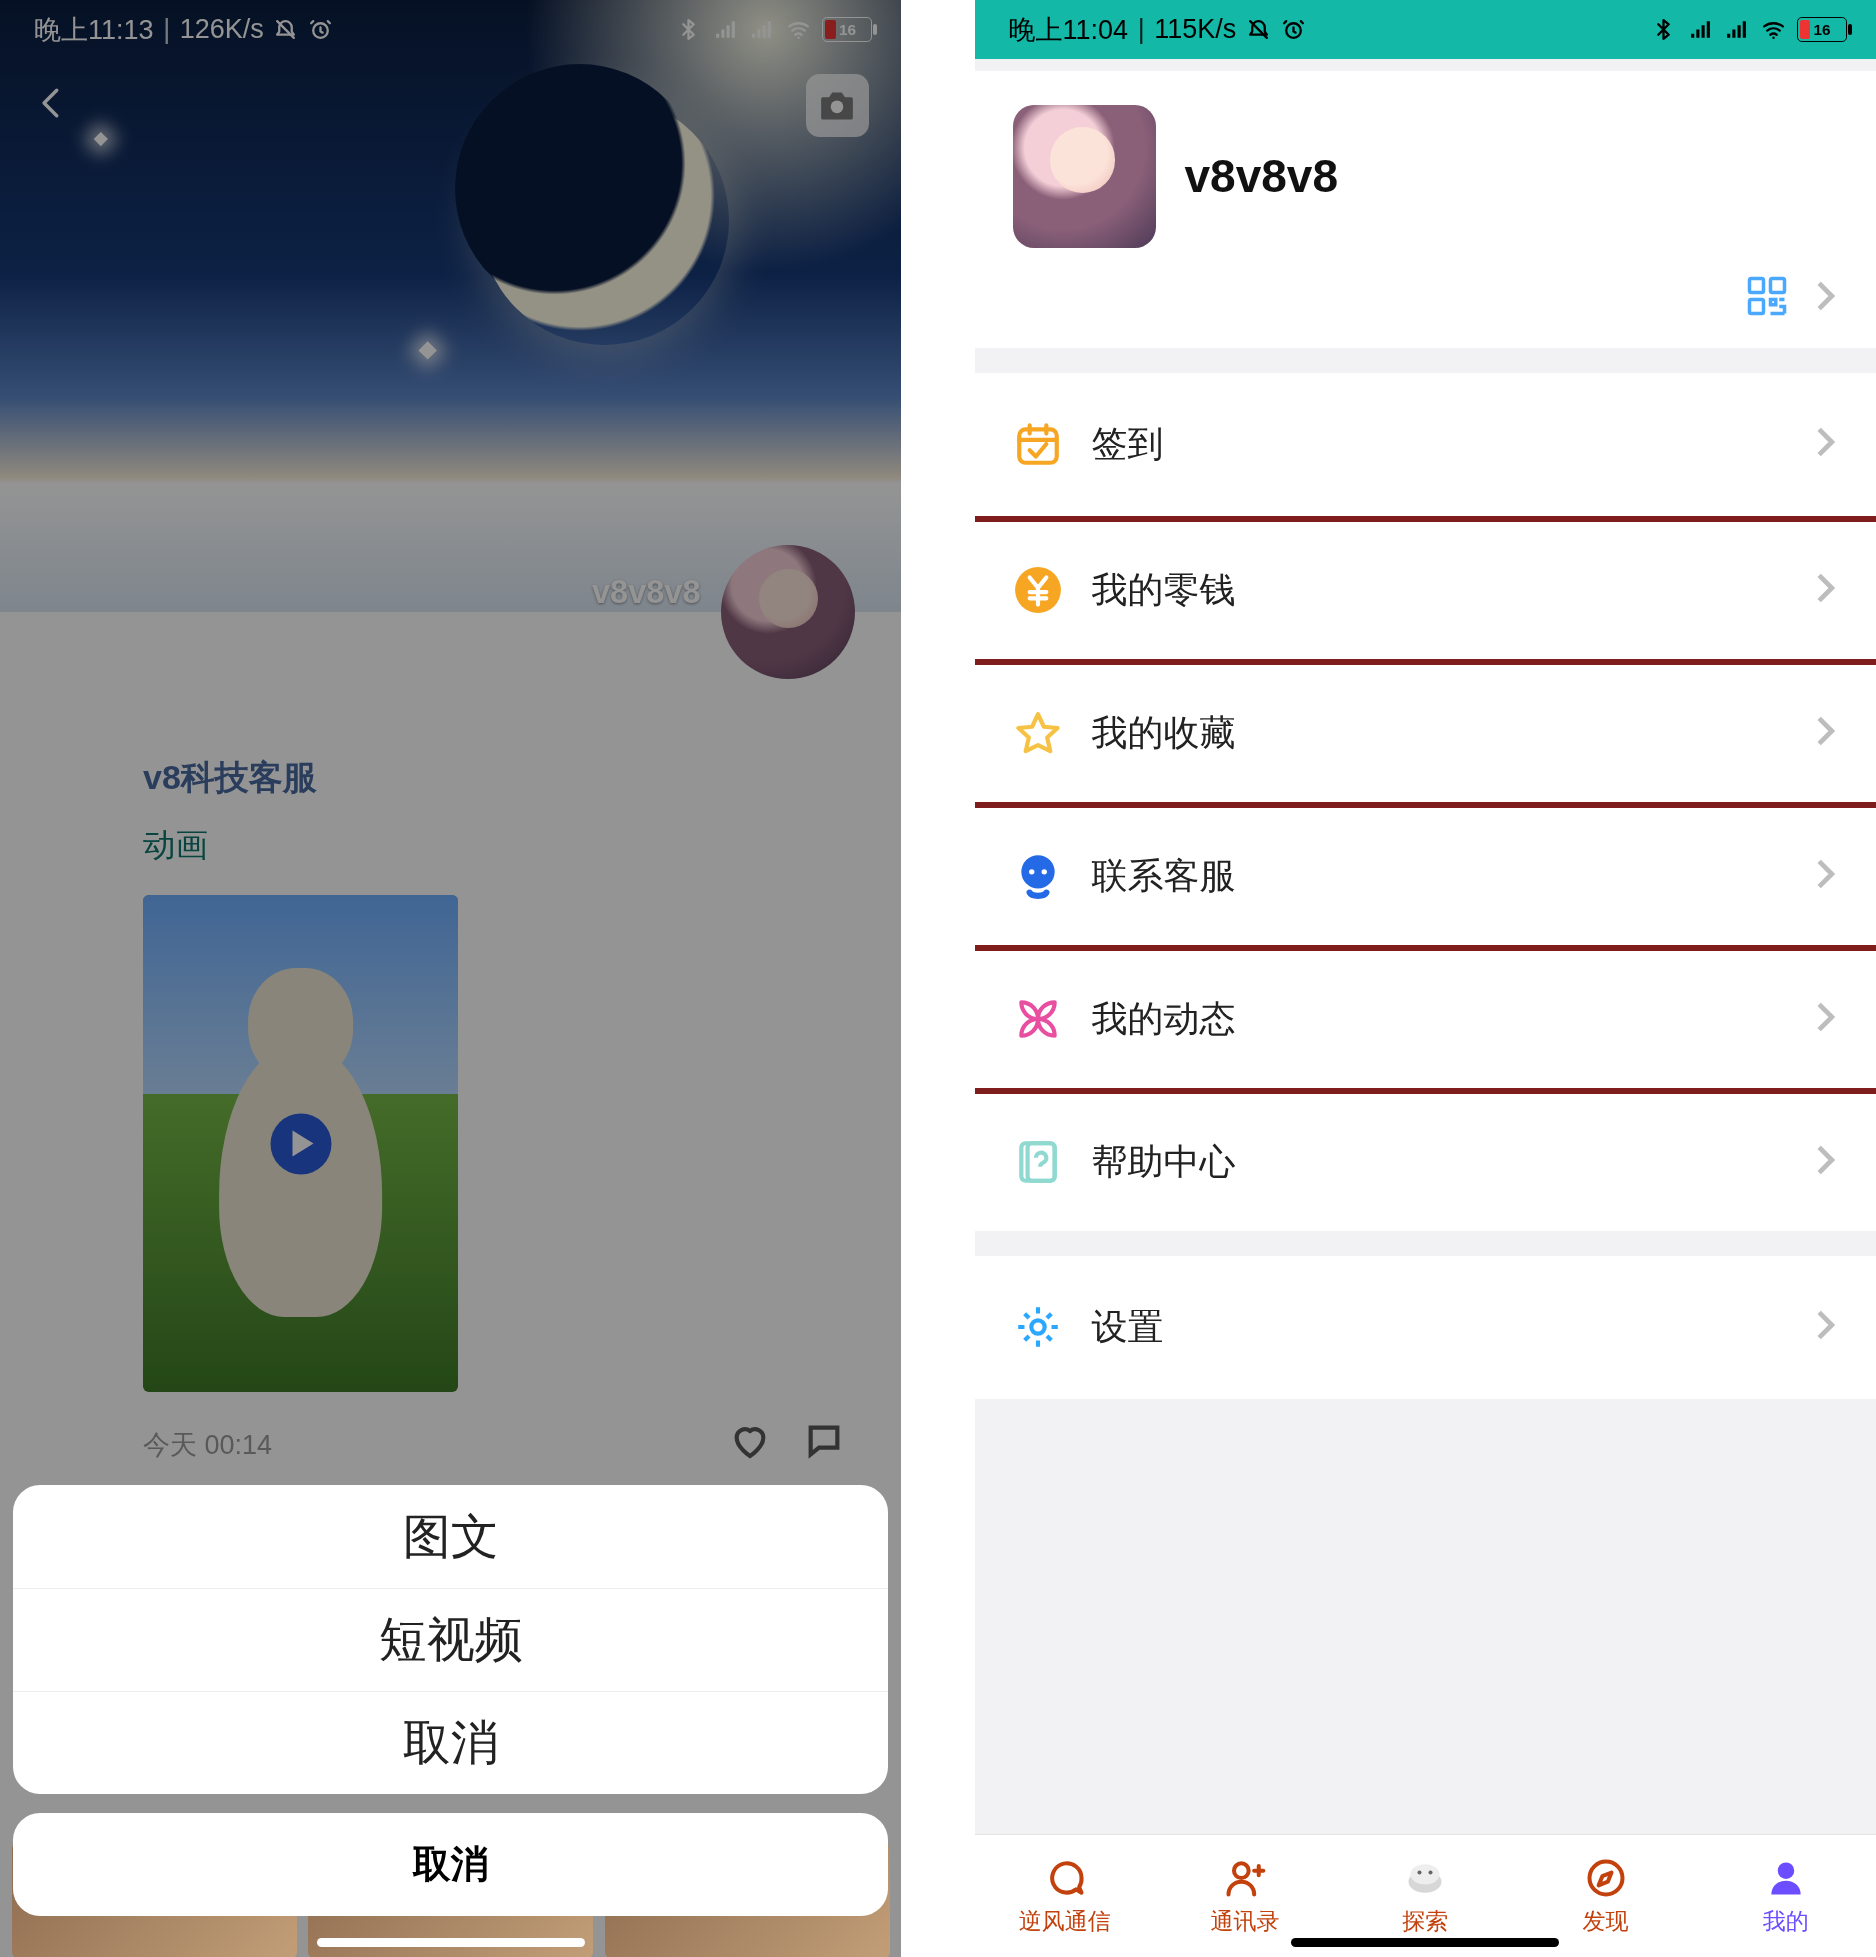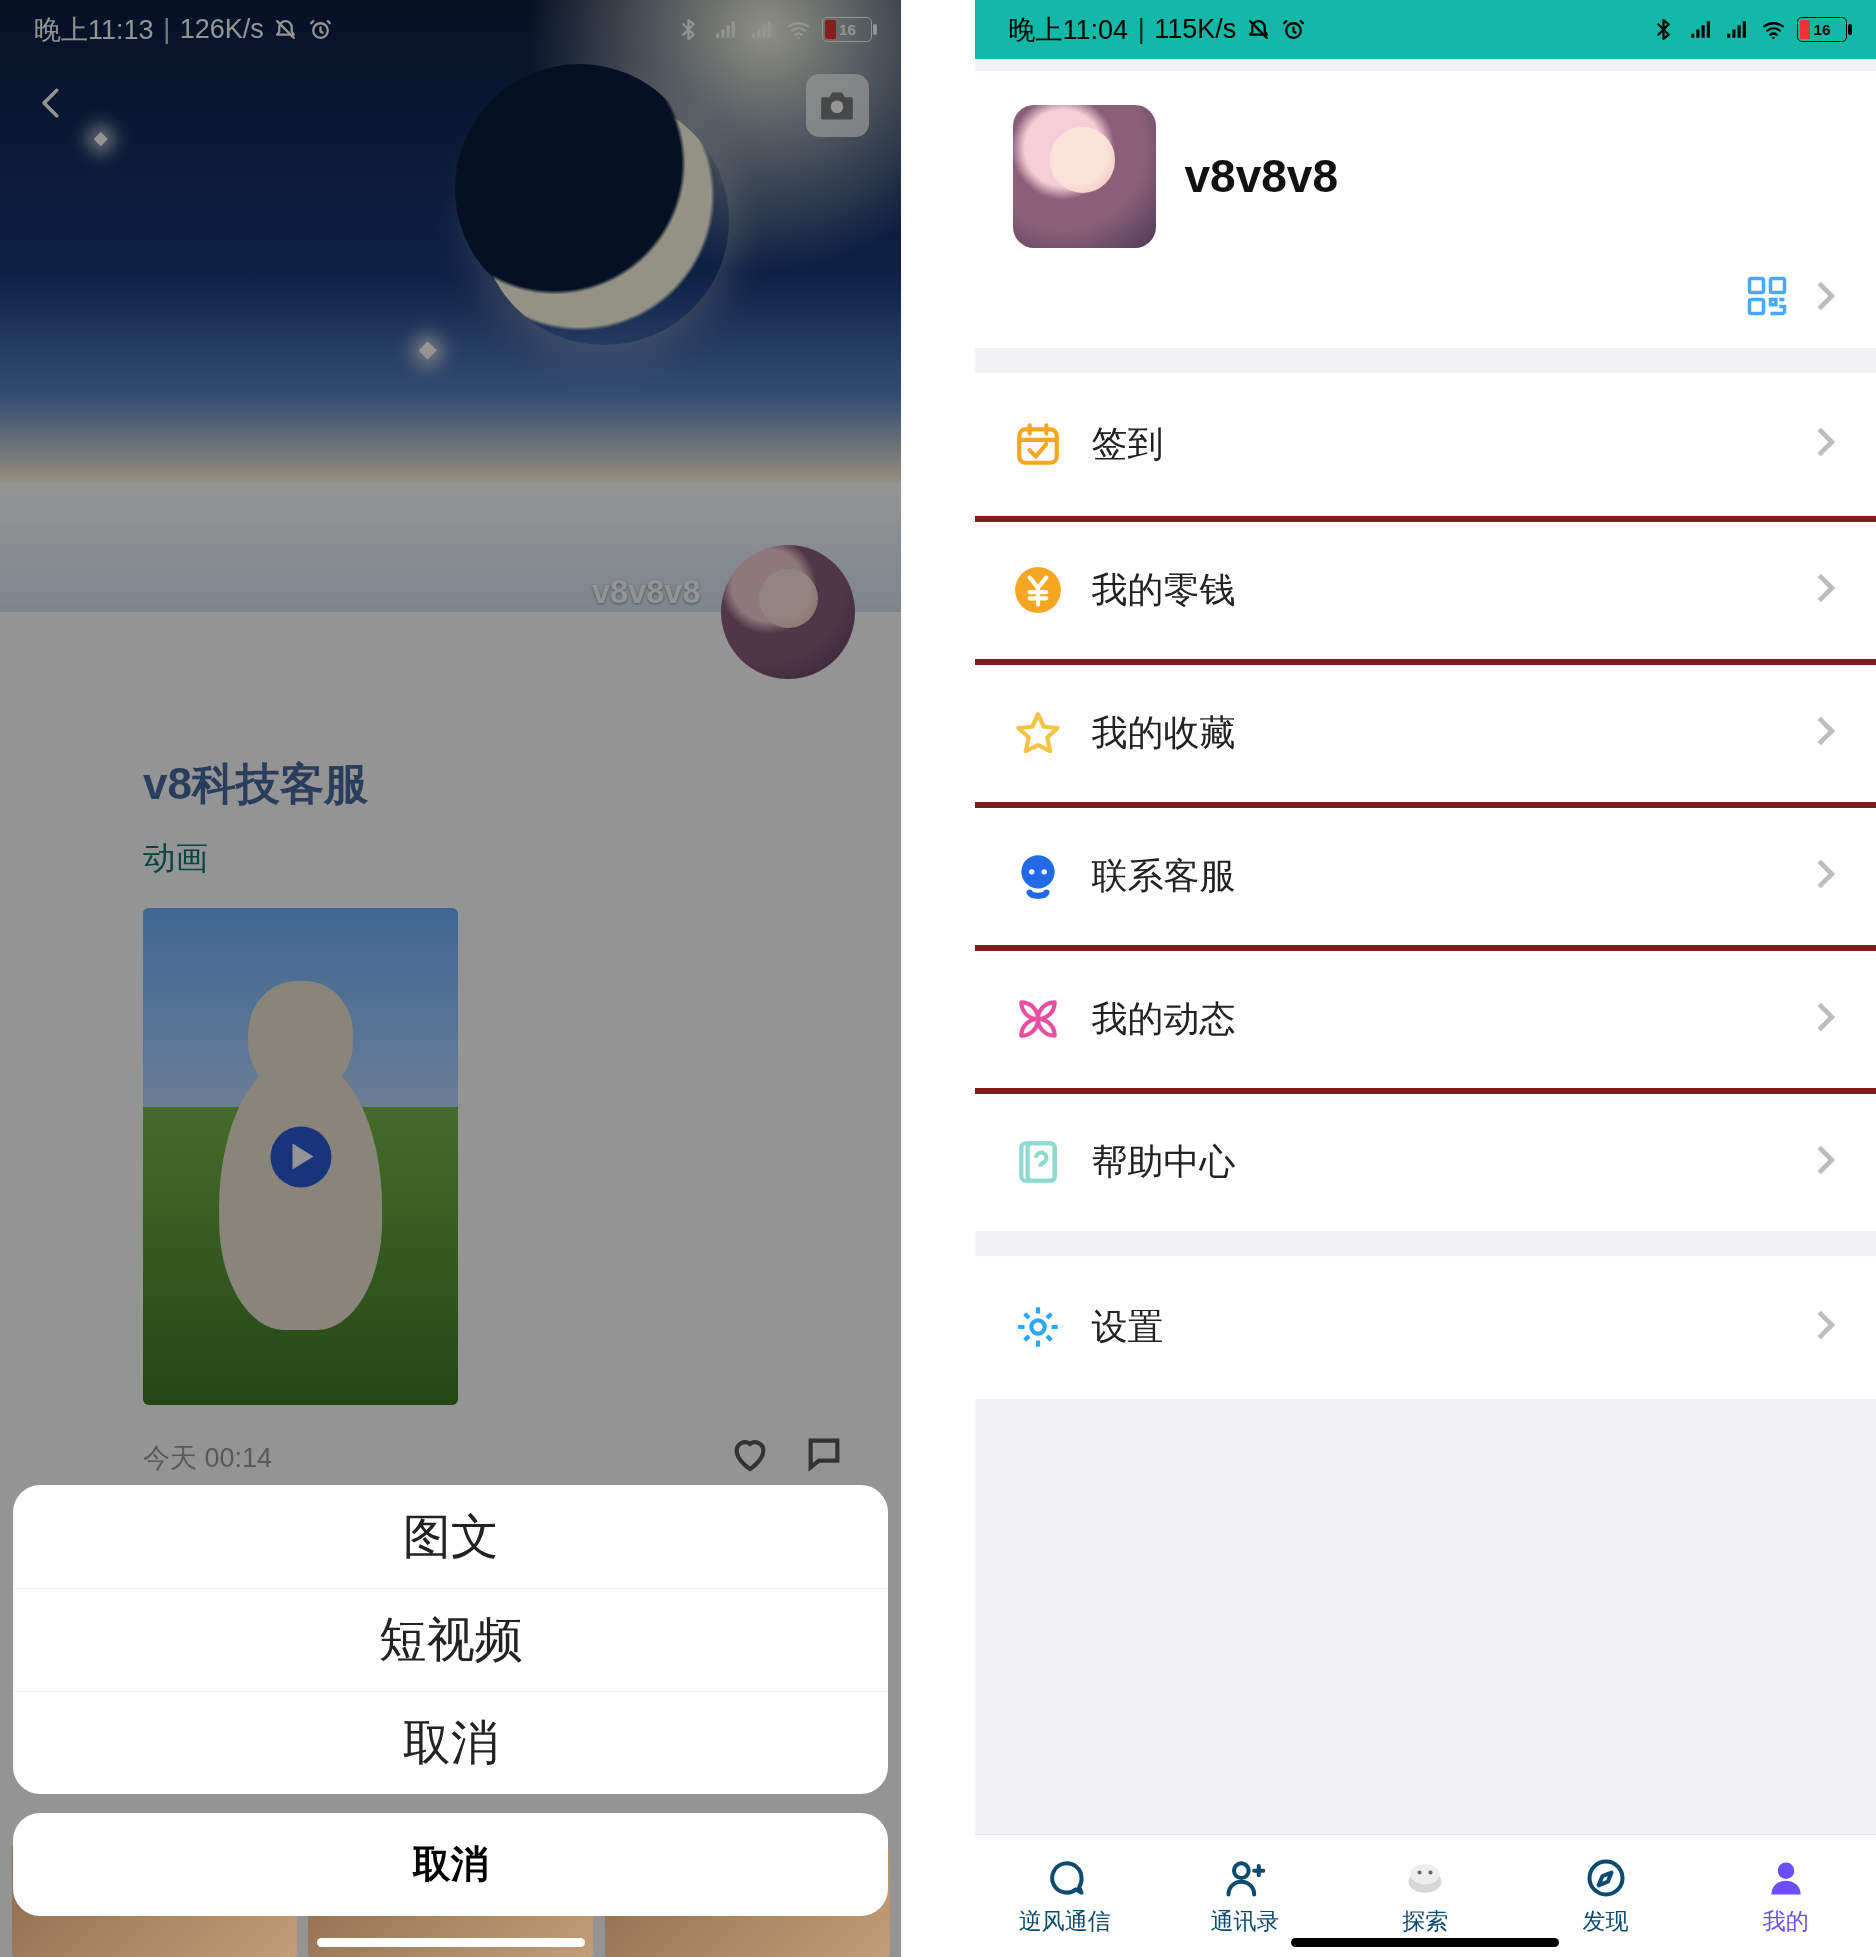--- a/index.html
+++ b/index.html
@@ -120,21 +120,21 @@
     position:absolute; top:574px; right:201px; z-index:2;
     font-size:32.5px; font-weight:600; color:#fff;
     text-shadow: 0 1px 2.9px rgba(0,0,0,.4);
   }
 
   .feed {
     position:absolute; top:755px; left:0; right:0; padding: 0 57px 287px 143px;
     z-index:1;
   }
   .post-sender {
-    font-size:44px; font-weight:600; color:#4a6aa0; margin-bottom:23px;
+    font-size:34px; font-weight:600; color:#4a6aa0; margin-bottom:23px;
   }
   .post-caption { font-size:32.5px; color:#0f766e; margin-bottom:27px; }
   .video-thumb {
     position:relative; width:315px; height:497px; border-radius:5.7px; overflow:hidden;
     background: linear-gradient(#a9d070 0%, #7bbf4a 35%, #3f7a28 100%);
   }
   .video-thumb .sky {
     position:absolute; inset:0 0 60% 0;
     background: linear-gradient(#6eafff, #b6d9ff);
   }
@@ -241,21 +241,21 @@
   .mi-label { font-size:36px; color:#222; }
   .menu-item .chev { margin-left:auto; }
 
   
   .tabbar {
     height:124px; background:#fff; border-top:1px solid #e4e4e4;
     display:flex;
   }
   .tab {
     flex:1; display:flex; flex-direction:column; align-items:center; justify-content:center;
-    gap:5.7px; color:#0c4a6e; font-size:23px;
+    gap:5.7px; color:#c2410c; font-size:23px;
   }
   .tab.active { color:#6c4dff; }
   .tab svg { width:44px; height:44px; }
   .home-ind.dark { background:#000; }
 
   
   .stroke-ico { fill:none; stroke:currentColor; stroke-width:2.2; stroke-linecap:round; stroke-linejoin:round; }
 </style>
 </head>
 <body>

